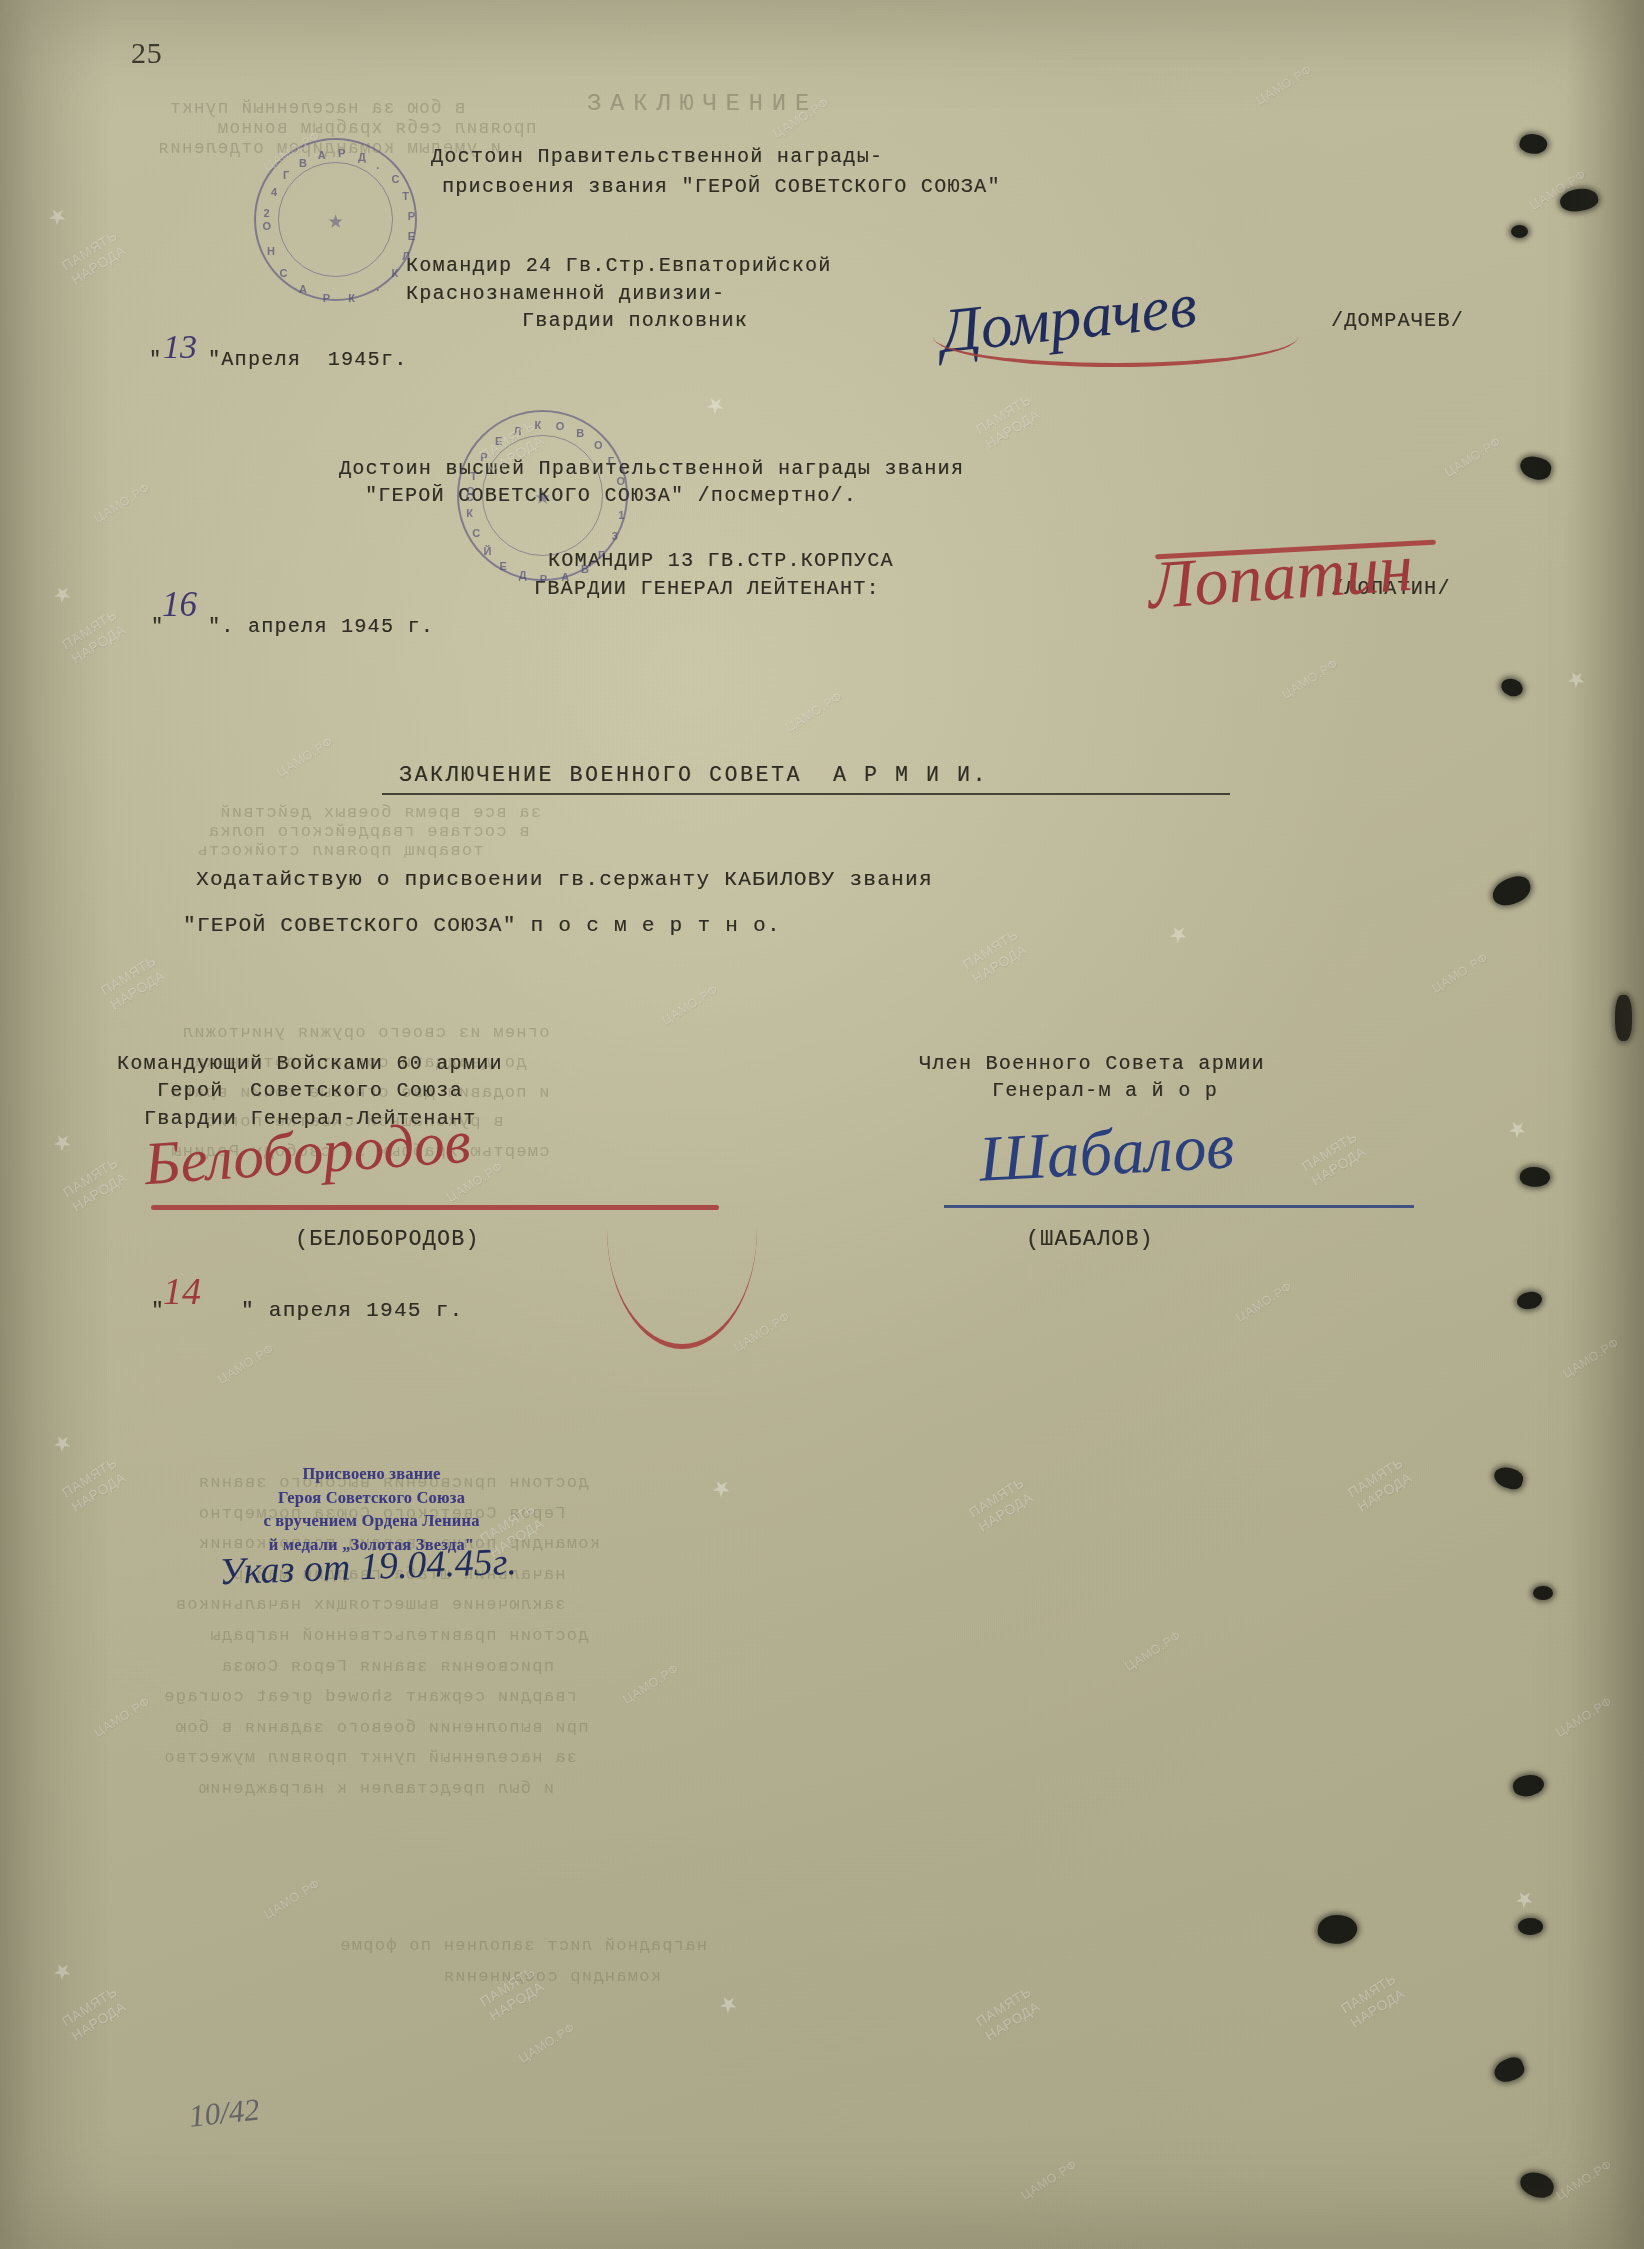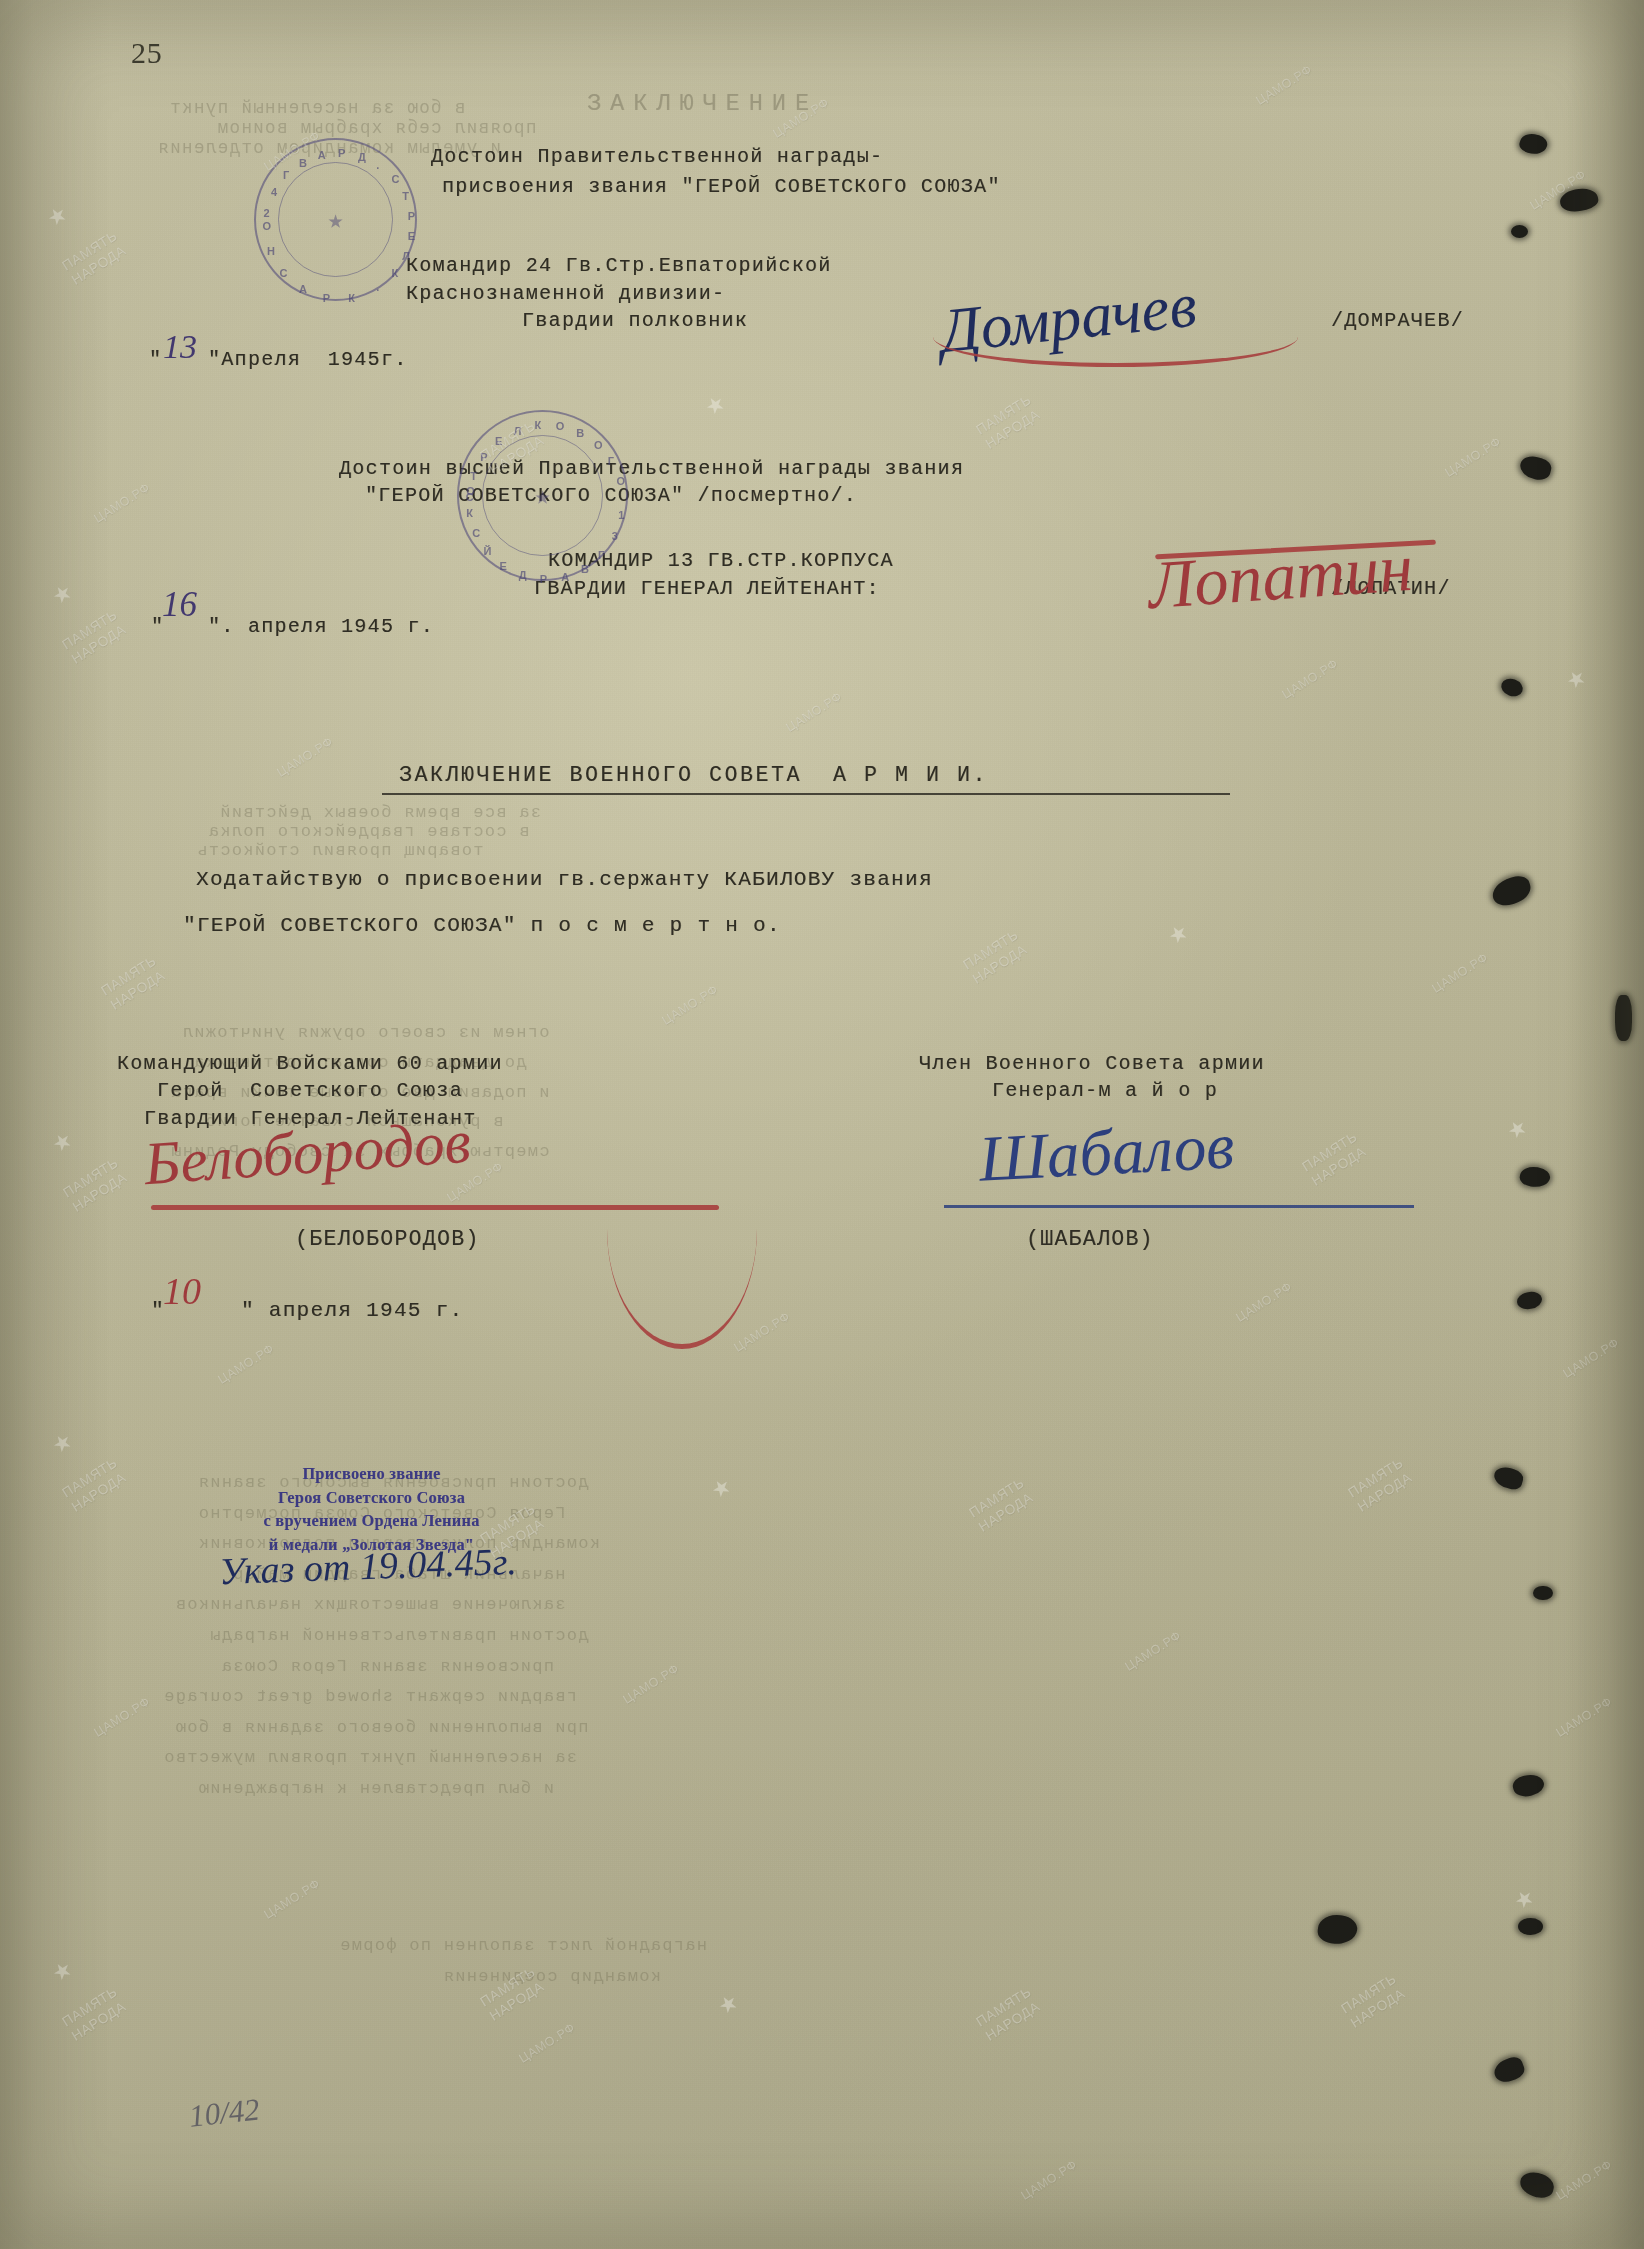--- a/index.html
+++ b/index.html
@@ -335,21 +335,21 @@
   <div class="tw" style="left:919px; top:1052px; font-size:20px;">Член Военного Совета армии</div>
   <div class="tw" style="left:992px; top:1079px; font-size:20px;text-align:right;">Генерал-м а й о р</div>
 
   <div class="sig sig-red" style="left:144px; top:1122px; font-size:61px; transform:rotate(-4deg);">Белобородов</div>
   <div class="redline" style="left:151px; top:1205px; width:568px;"></div>
   <div class="redswash" style="left:607px; top:1109px; width:150px; height:235px; border-bottom-width:5.2px; border-radius:60%;"></div>
 
   <div class="tw" style="left:295px; top:1227px; font-size:21.5px;">(БЕЛОБОРОДОВ)</div>
 
   <div class="tw" style="left:151px; top:1299px; font-size:21px;">"</div>
-  <div class="sig sig-red" style="left:163px; top:1272px; font-size:38px;">10</div>
+  <div class="sig sig-red" style="left:163px; top:1272px; font-size:38px;">14</div>
   <div class="tw" style="left:241px; top:1299px; font-size:21px;">" апреля 1945 г.</div>
 
   <div class="sig sig-blue" style="left:979px; top:1120px; font-size:65px; transform:rotate(-3deg);">Шабалов</div>
   <div class="ul" style="left:944px; top:1205px; width:470px; background:#2c3f7d; height:3.3px;"></div>
   <div class="tw" style="left:1026px; top:1227px; font-size:21.5px;">(ШАБАЛОВ)</div>
 
   <div class="award-stamp" style="left:189px; top:1462px; width:365px;">
     <div>Присвоено звание</div>
     <div>Героя Советского Союза</div>
     <div>с вручением Ордена Ленина</div>

